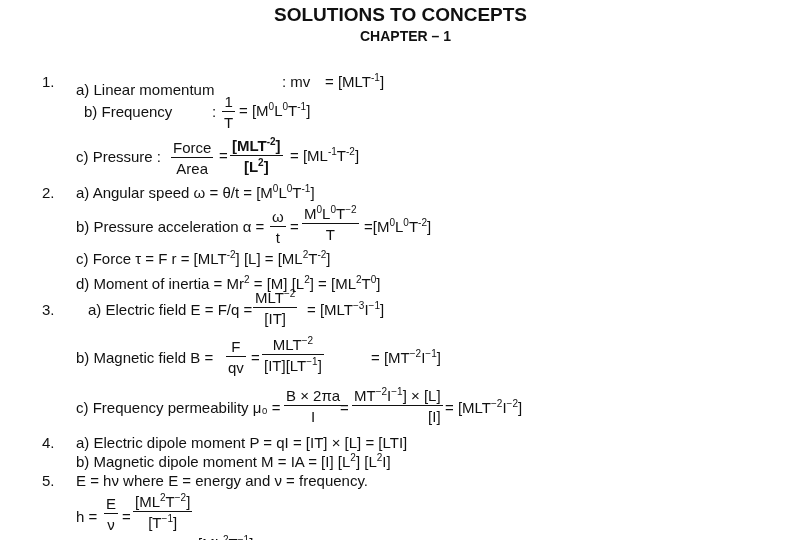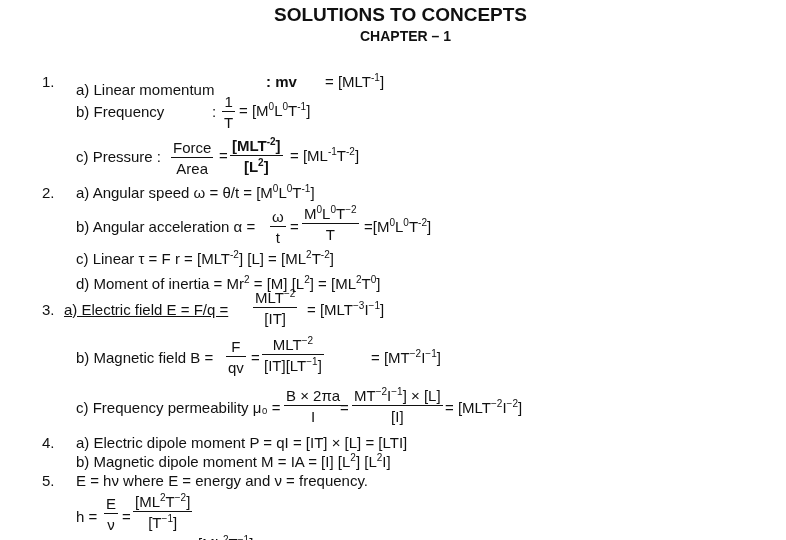--- a/index.html
+++ b/index.html
@@ -16,25 +16,25 @@
 </style>
 </head>
 <body>
 
 <div class="abs title" style="left:274px; top:5px;">SOLUTIONS TO CONCEPTS</div>
 <div class="abs subtitle" style="left:360px; top:29px;">CHAPTER – 1</div>
 
 <div class="abs num" style="left:42px; top:74px;">1.</div>
 <div>
   <span class="abs" style="left:76px; top:74px;margin-top:8px;">a) Linear momentum</span>
-  <span class="abs" style="left:266px; top:74px;font-weight:bold;">: mv</span>
+  <span class="abs" style="left:282px; top:74px;">: mv</span>
   <span class="abs" style="left:325px; top:74px;"><span>= [MLT</span><sup>-1</sup><span>]</span></span>
 </div>
 <div>
-  <span class="abs" style="left:76px; top:104px;">b) Frequency</span>
+  <span class="abs" style="left:84px; top:104px;">b) Frequency</span>
   <span class="abs" style="left:212px; top:104px;">:</span>
   <span class="frac" style="left:222px; top:94px;">
       <span class="n">1</span>
       <span class="d">T</span>
     </span>
   <span class="abs" style="left:239px; top:103px;"><span>= [M</span><sup>0</sup><span>L</span><sup>0</sup><span>T</span><sup>-1</sup><span>]</span></span>
 </div>
 <div>
   <span class="abs" style="left:76px; top:149px;">c) Pressure :</span>
   <span class="frac" style="left:171px; top:140px;">
@@ -45,38 +45,38 @@
   <span class="frac" style="left:230px; top:138px;font-weight:bold;">
       <span class="n"><span>[MLT</span><sup>-2</sup><span>]</span></span>
       <span class="d"><span>[L</span><sup>2</sup><span>]</span></span>
     </span>
   <span class="abs" style="left:290px; top:148px;"><span>= [ML</span><sup>-1</sup><span>T</span><sup>-2</sup><span>]</span></span>
 </div>
 
 <div class="abs num" style="left:42px; top:185px;">2.</div>
 <div class="abs" style="left:76px; top:185px;"><span>a) Angular speed ω = θ/t = [M</span><sup>0</sup><span>L</span><sup>0</sup><span>T</span><sup>-1</sup><span>]</span></div>
 <div>
-  <span class="abs" style="left:76px; top:219px;">b) Angular acceleration α =</span>
+  <span class="abs" style="left:76px; top:219px;">b) Pressure acceleration α =</span>
   <span class="frac" style="left:270px; top:209px;">
       <span class="n">ω</span>
       <span class="d">t</span>
     </span>
   <span class="abs" style="left:290px; top:219px;">=</span>
   <span class="frac" style="left:302px; top:206px;">
       <span class="n"><span>M</span><sup>0</sup><span>L</span><sup>0</sup><span>T</span><sup>−2</sup></span>
       <span class="d">T</span>
     </span>
   <span class="abs" style="left:364px; top:219px;"><span>=[M</span><sup>0</sup><span>L</span><sup>0</sup><span>T</span><sup>-2</sup><span>]</span></span>
 </div>
-<div class="abs" style="left:76px; top:251px;"><span>c) Linear τ = F r = [MLT</span><sup>-2</sup><span>] [L] = [ML</span><sup>2</sup><span>T</span><sup>-2</sup><span>]</span></div>
+<div class="abs" style="left:76px; top:251px;"><span>c) Force τ = F r = [MLT</span><sup>-2</sup><span>] [L] = [ML</span><sup>2</sup><span>T</span><sup>-2</sup><span>]</span></div>
 <div class="abs" style="left:76px; top:268px;margin-top:8px;"><span>d) Moment of inertia = Mr</span><sup>2</sup><span> = [M] [L</span><sup>2</sup><span>] = [ML</span><sup>2</sup><span>T</span><sup>0</sup><span>]</span></div>
 
 <div class="abs num" style="left:42px; top:302px;">3.</div>
 <div>
-  <span class="abs" style="left:64px; top:302px;text-decoration:underline;">a) Electric field E = F/q =</span>
+  <span class="abs" style="left:88px; top:302px;">a) Electric field E = F/q =</span>
   <span class="frac" style="left:253px; top:290px;">
       <span class="n"><span>MLT</span><sup>−2</sup></span>
       <span class="d">[IT]</span>
     </span>
   <span class="abs" style="left:307px; top:302px;"><span>= [MLT</span><sup>−3</sup><span>I</span><sup>−1</sup><span>]</span></span>
 </div>
 <div>
   <span class="abs" style="left:76px; top:350px;">b) Magnetic field B =</span>
   <span class="frac" style="left:226px; top:339px;">
       <span class="n">F</span>
@@ -89,21 +89,21 @@
     </span>
   <span class="abs" style="left:331px; top:350px;margin-left:40px;"><span>= [MT</span><sup>−2</sup><span>I</span><sup>−1</sup><span>]</span></span>
 </div>
 <div>
   <span class="abs" style="left:76px; top:400px;">c) Frequency permeability μ₀ =</span>
   <span class="frac" style="left:284px; top:388px;">
       <span class="n">B × 2πa</span>
       <span class="d">I</span>
     </span>
   <span class="abs" style="left:340px; top:400px;">=</span>
-  <span class="frac" style="left:352px; top:388px;">
+  <span class="frac" style="left:352px; top:388px;text-align:right;">
       <span class="n"><span>MT</span><sup>−2</sup><span>I</span><sup>−1</sup><span>] × [L]</span></span>
       <span class="d">[I]</span>
     </span>
   <span class="abs" style="left:445px; top:400px;"><span>= [MLT</span><sup>−2</sup><span>I</span><sup>−2</sup><span>]</span></span>
 </div>
 
 <div class="abs num" style="left:42px; top:435px;">4.</div>
 <div class="abs" style="left:76px; top:435px;">a) Electric dipole moment P = qI = [IT] × [L] = [LTI]</div>
 <div class="abs" style="left:76px; top:454px;"><span>b) Magnetic dipole moment M = IA = [I] [L</span><sup>2</sup><span>] [L</span><sup>2</sup><span>I]</span></div>
 

